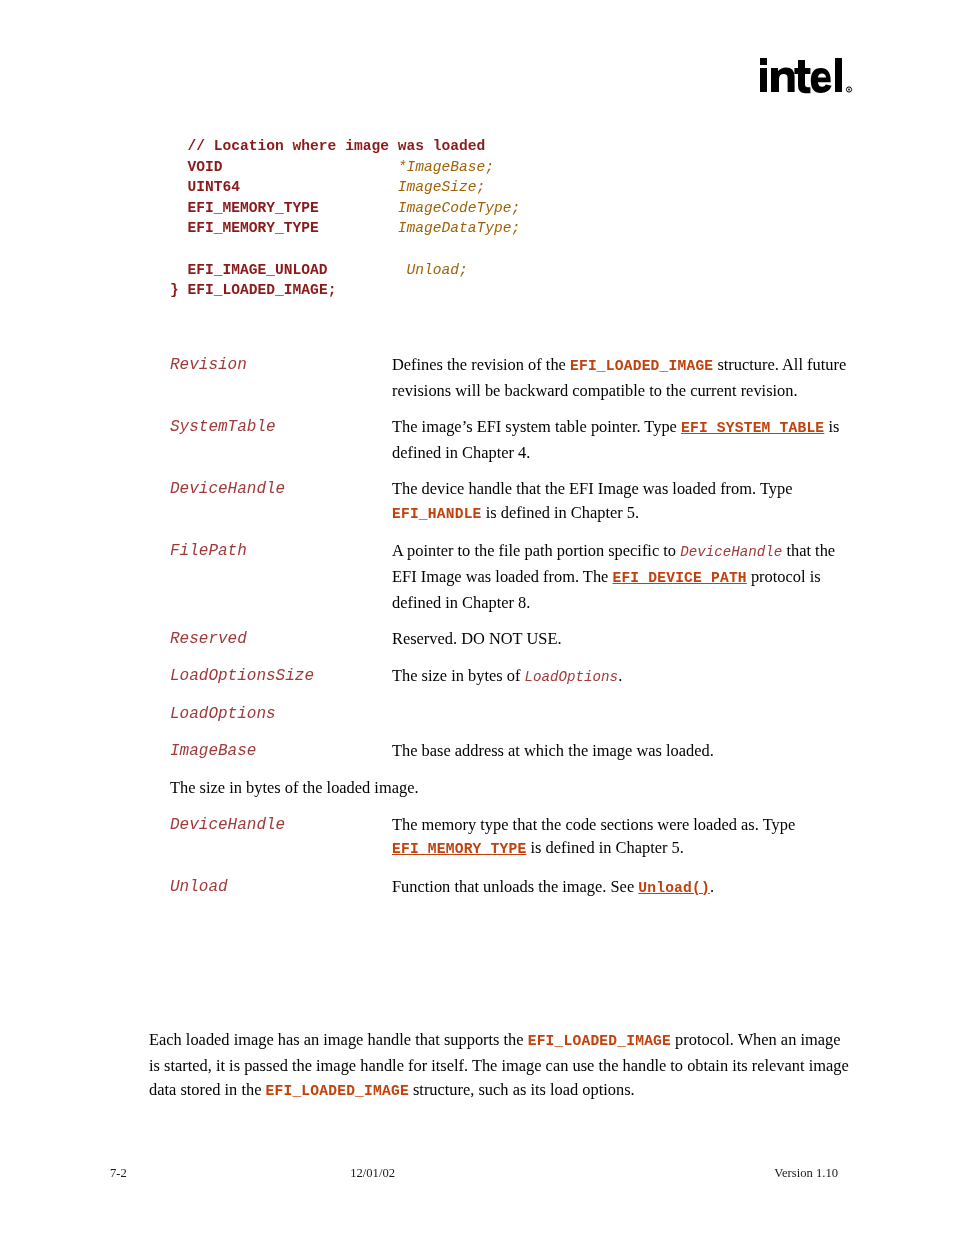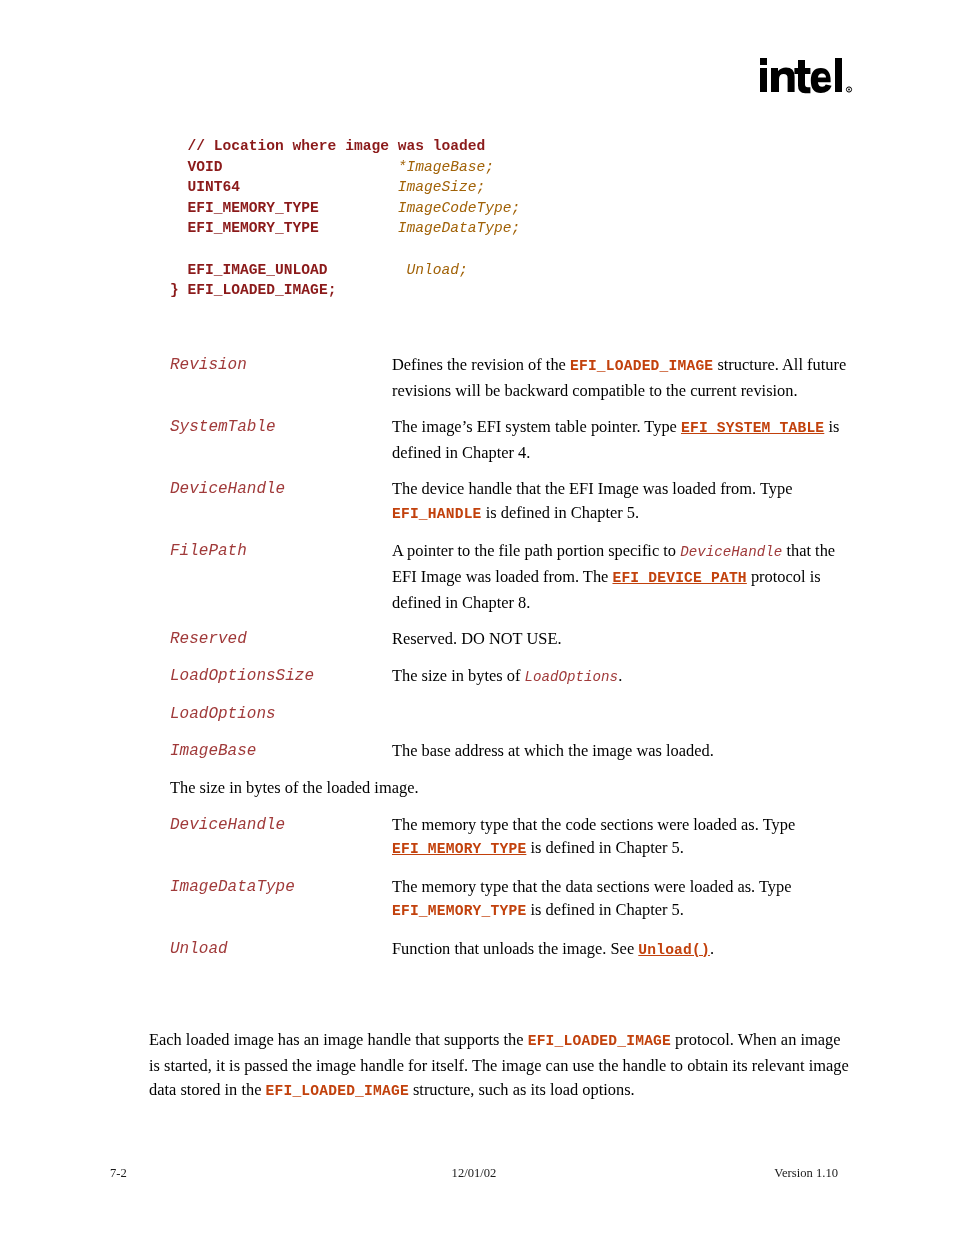--- a/index.html
+++ b/index.html
@@ -122,21 +122,21 @@
     position: absolute;
     left: 110px;
     right: 110px;
     bottom: 54px;
     display: flex;
     font-family: Liberation Serif, serif;
     font-size: 12.6px;
     color: #1a1a1a;
   }
   .footer .f-left  { flex: 0 0 33%; text-align: left; }
-  .footer .f-mid   { flex: 0 0 34%; text-align: center; }
+  .footer .f-mid   { flex: 0 0 34%; }
   .footer .f-right { flex: 0 0 33%; text-align: right; }
 </style>
 </head>
 <body>
 
 <div class="page">
 
   <div class="logo">
     <svg viewBox="0 0 104 52" width="104" height="52" aria-label="intel">
       <g fill="#000000">
@@ -194,24 +194,20 @@
         <div class="defdesc">The base address at which the image was loaded.</div>
       </div>
       <div class="defrow">
         <div class="defdesc">The size in bytes of the loaded image.</div>
       </div>
       <div class="defrow">
         <div class="defterm">DeviceHandle</div>
         <div class="defdesc">The memory type that the code sections were loaded as.  Type <span class="mono-b link">EFI_MEMORY_TYPE</span> is defined in Chapter 5.</div>
       </div>
       <div class="defrow">
-        <div class="defterm">ImageDataType</div>
-        <div class="defdesc">The memory type that the data sections were loaded as.   Type <span class="mono-b">EFI_MEMORY_TYPE</span> is defined in Chapter 5.</div>
-      </div>
-      <div class="defrow">
         <div class="defterm">Unload</div>
         <div class="defdesc">Function that unloads the image.  See <span class="mono-b link">Unload()</span>.</div>
       </div>
     </div>
 
   <p class="closing" id="closing">Each loaded image has an image handle that supports the <span class="mono-b">EFI_LOADED_IMAGE</span> protocol.  When an image is started, it is passed the image handle for itself.  The image can use the handle to obtain its relevant image data stored in the <span class="mono-b">EFI_LOADED_IMAGE</span> structure, such as its load options.</p>
 
   <div class="footer">
     <div class="f-left">7-2</div>
     <div class="f-mid">12/01/02</div>

